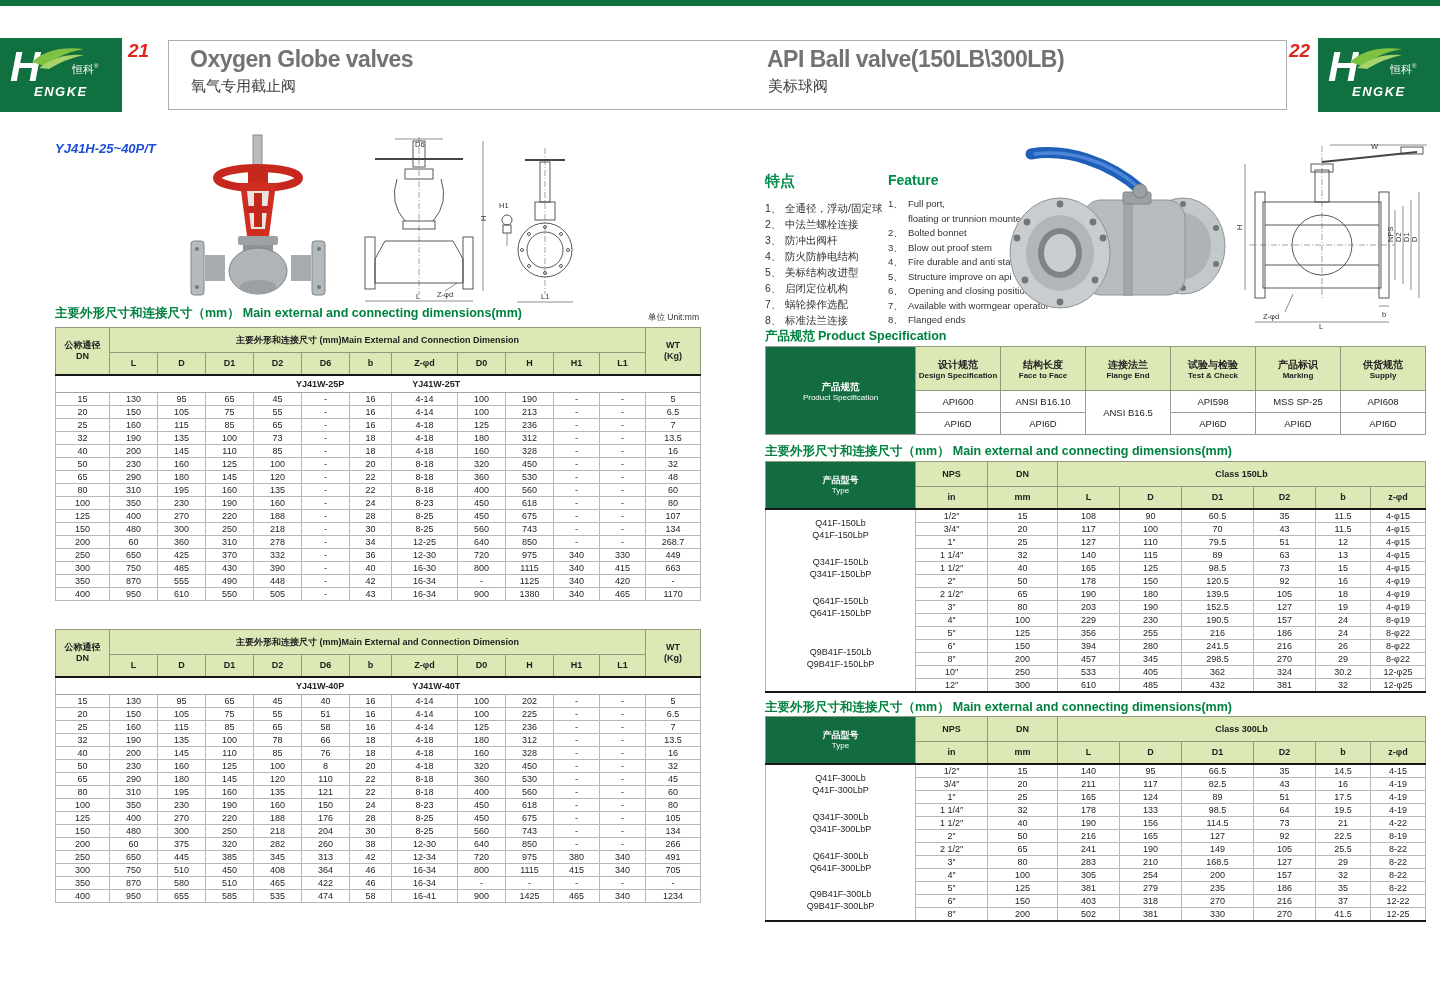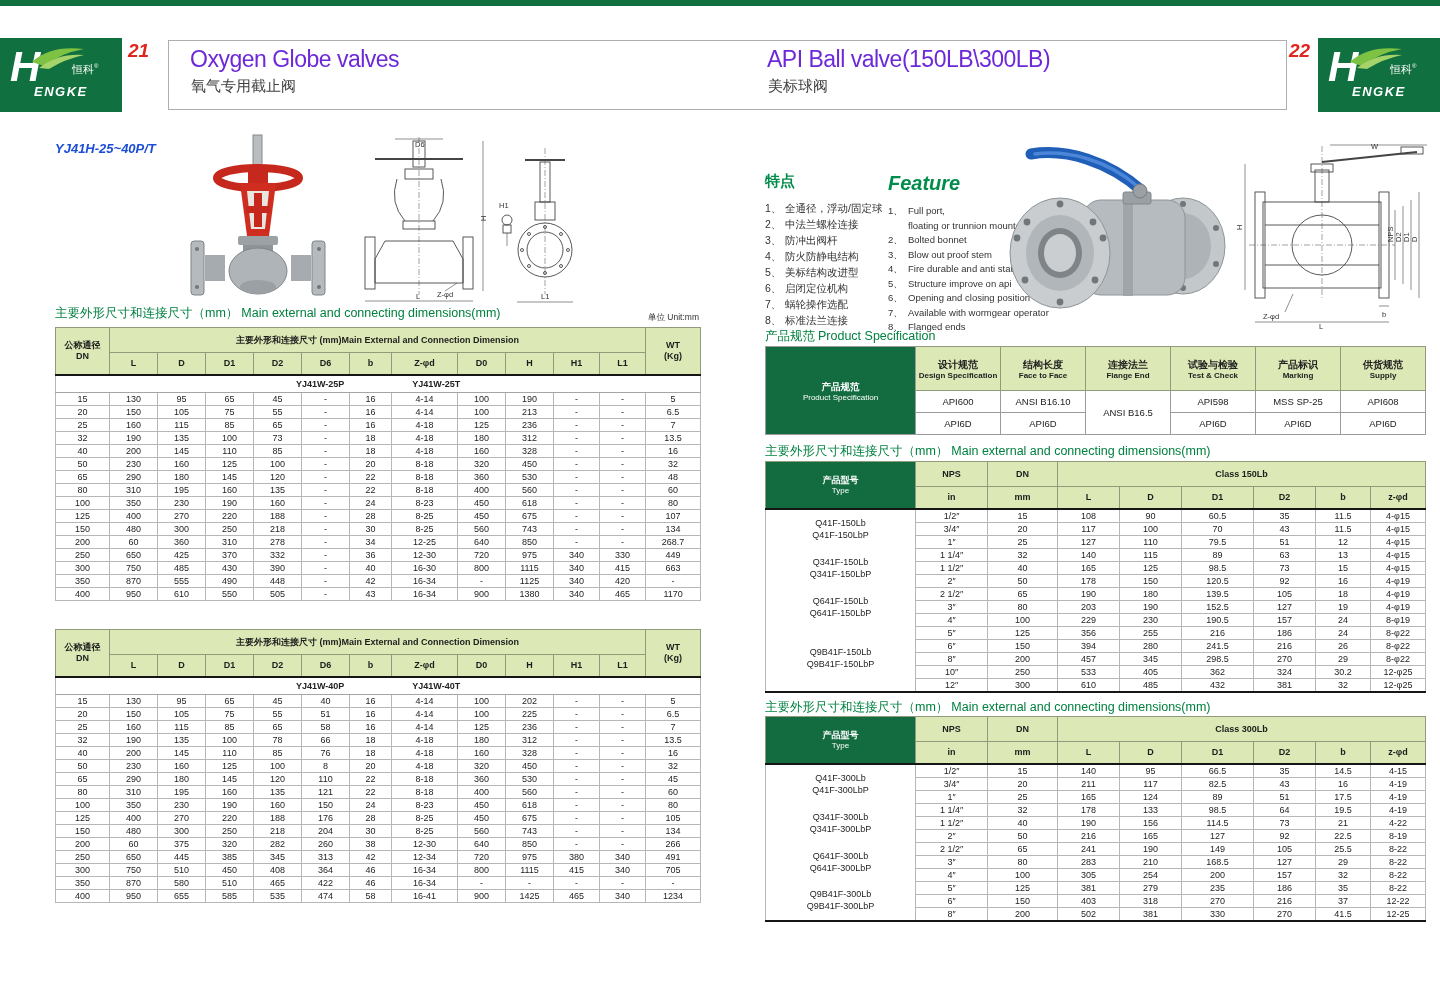--- a/index.html
+++ b/index.html
@@ -10,25 +10,25 @@
   
   .topbar{position:absolute;left:0;top:0;width:1440px;height:6px;background:#10703f}
   .logo-box{position:absolute;top:38px;width:122px;height:74px;background:#10703f;overflow:hidden}
   .logo-h{position:absolute;left:10px;top:8px;font-size:42px;font-weight:bold;font-style:italic;color:#fff;line-height:1}
   .logo-leaf{position:absolute;left:30px;top:6px}
   .logo-cn{position:absolute;left:72px;top:24px;font-size:11px;color:#fff;white-space:nowrap}
   .logo-cn sup{font-size:6px}
   .logo-sub{position:absolute;left:34px;top:46px;font-size:13px;font-weight:bold;font-style:italic;color:#fff;letter-spacing:1.5px}
   .pagenum{position:absolute;top:40px;font-size:19px;font-weight:bold;font-style:italic;color:#e0251c}
   .title-box{position:absolute;left:168px;top:40px;width:1119px;height:70px;border:1px solid #aeaeae;background:#fff}
-  .title-en{position:absolute;font-size:23px;font-weight:normal;color:#6d28d9;letter-spacing:-0.5px;white-space:nowrap}
+  .title-en{position:absolute;font-size:23px;font-weight:bold;color:#737373;letter-spacing:-0.5px;white-space:nowrap}
   .title-cn{position:absolute;font-size:15px;color:#404040;white-space:nowrap}
 
   
-  .sec-title{position:absolute;font-size:12.5px;font-weight:normal;color:#00813f;white-space:nowrap}
+  .sec-title{position:absolute;font-size:12.5px;font-weight:bold;color:#00813f;white-space:nowrap}
   .sec-title .cn{margin-right:3px}
   .unit{position:absolute;font-size:8.5px;color:#333;white-space:nowrap}
   .model-label{position:absolute;font-size:13px;font-weight:bold;font-style:italic;color:#1d4ed8;white-space:nowrap}
 
   
   .tblwrap{position:absolute}
   table{border-collapse:collapse;table-layout:fixed;width:100%}
   .dimtab th{background:#dce9b6;font-size:9px;font-weight:bold;color:#1d1d1d;border:1px solid #8f9b7a;padding:0;line-height:11px}
   .dimtab td{font-size:9px;text-align:center;color:#1d1d1d;border:1px solid #b7b7b7;height:13px;line-height:12px;padding:0}
   .dimtab{border-top:1.5px solid #2a2a2a;border-bottom:1.5px solid #2a2a2a}
@@ -44,21 +44,21 @@
 
   
   .spectab{border-top:1.5px solid #2a2a2a;border-bottom:1.5px solid #2a2a2a}
   .spectab th{background:#dce9b6;border:1px solid #8f9b7a;font-size:10px;font-weight:bold;height:44px;padding:0;line-height:13px}
   .spectab td{border:1px solid #9b9b9b;font-size:9.5px;text-align:center;height:22px;padding:0}
   .spec-left{vertical-align:middle;text-align:center;font-size:10px;font-weight:bold;line-height:13px}
 
   
   .feat{position:absolute}
   .feat-title{font-size:15px;font-weight:bold;color:#008c4a;margin-bottom:9px}
-  .feat-title.en{font-size:20px;font-style:italic}
+  .feat-title.en{font-size:14px;}
   .feat-list{list-style:none}
   .feat-list li{display:flex;align-items:flex-start}
   .feat-list.cn li{font-size:10.5px;line-height:16px;color:#333;white-space:nowrap}
   .feat-list.en li{font-size:9.5px;line-height:14.5px;color:#333}
   .fnum{flex:0 0 20px}
   .ftext{white-space:pre-line}
 
   
   .line-draw{stroke:#454545;fill:none;stroke-width:0.9}
   .dash{stroke-dasharray:6 2 1 2;stroke-width:0.5}

